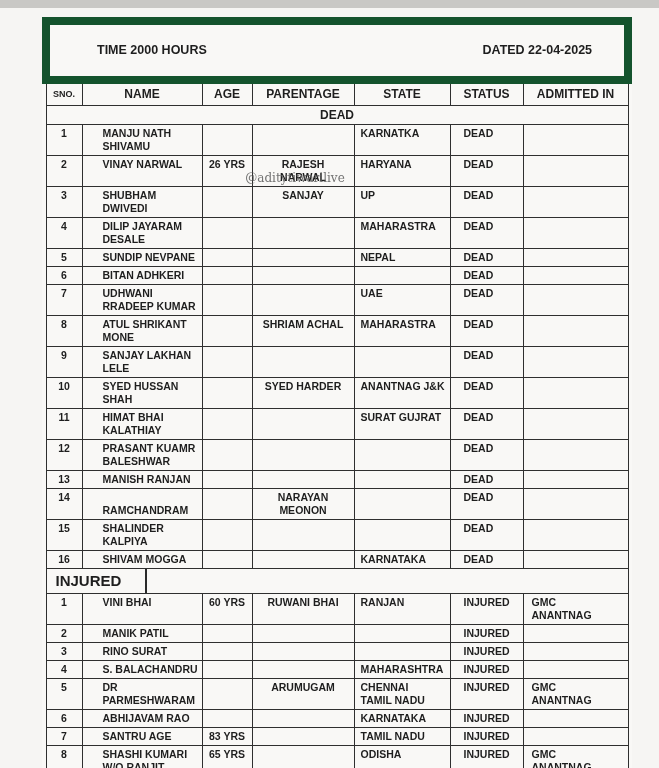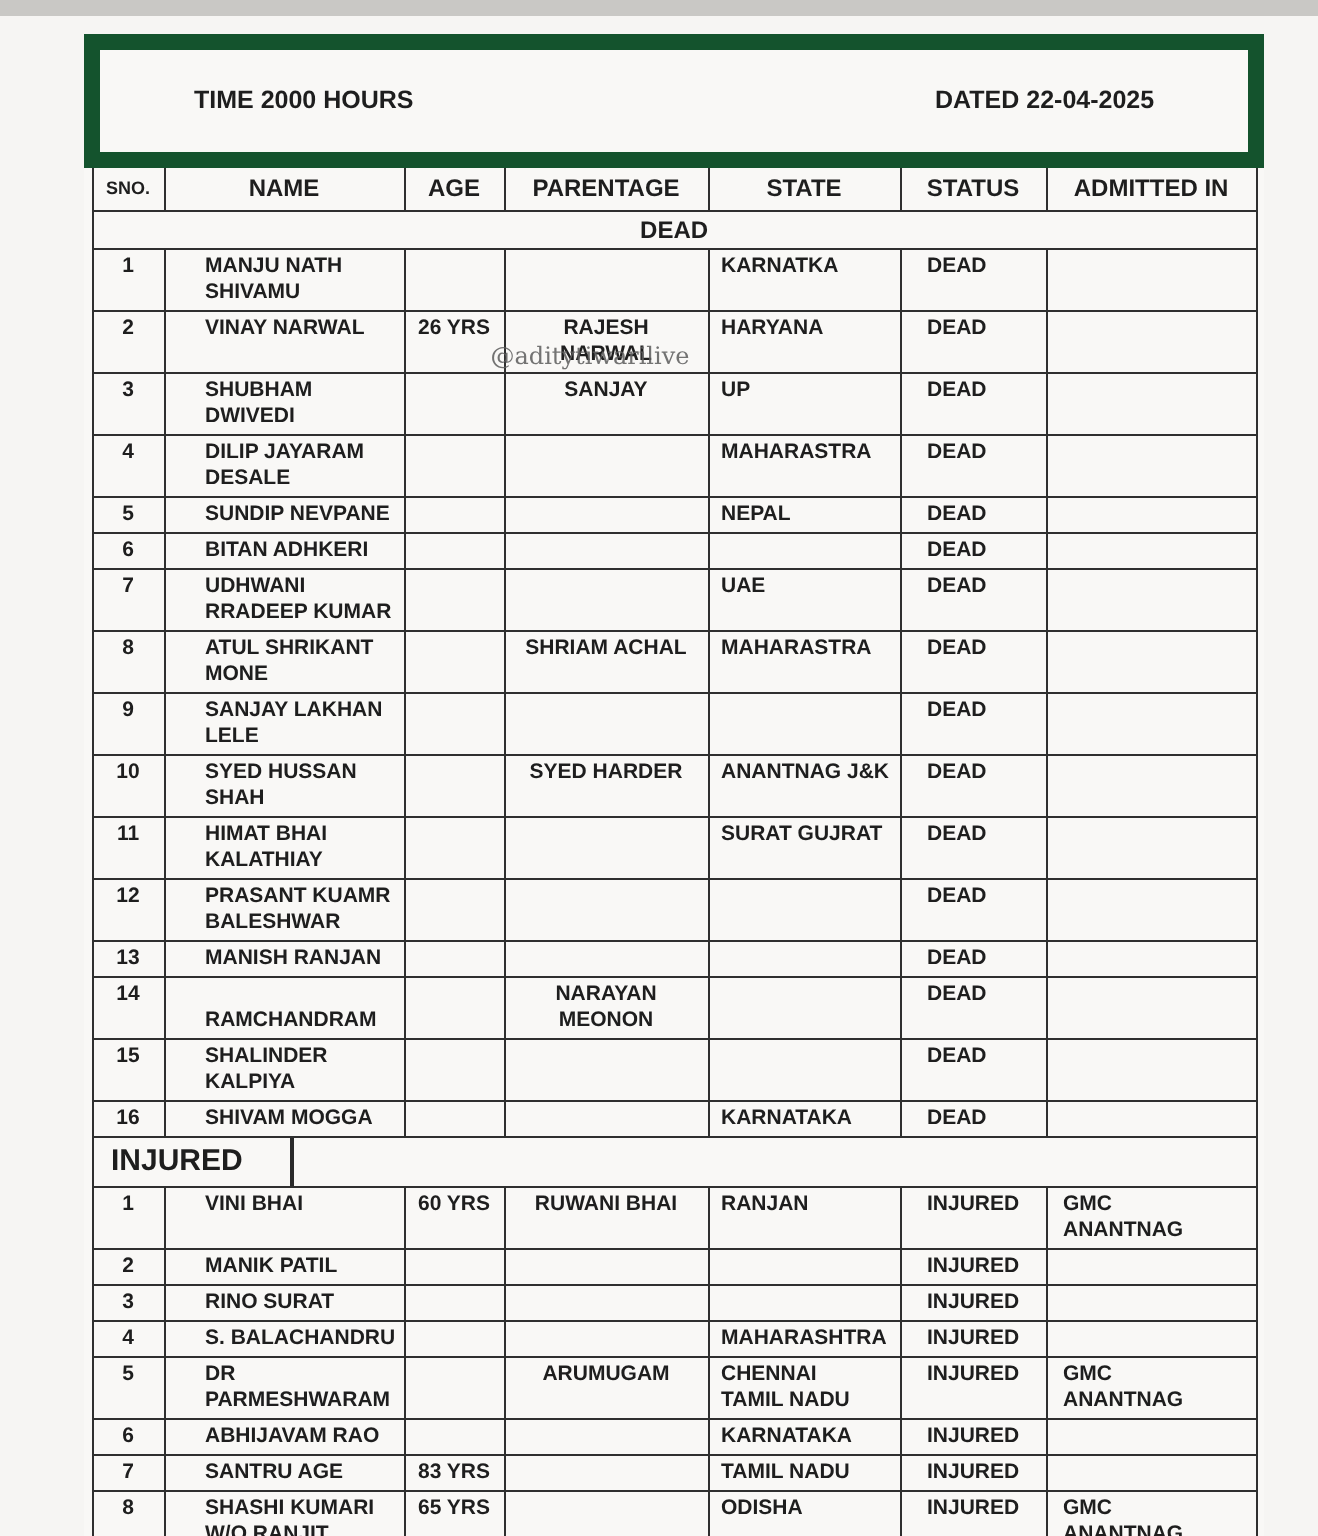--- a/index.html
+++ b/index.html
@@ -31,21 +31,21 @@
     vertical-align:top;
     overflow:hidden;
     white-space:pre-line;
   }
   tr.toprow td{
     border:8px solid #14532d;
     font-size:12.5px;line-height:15px;padding:3px 0;
   }
   .toprow-inner{display:flex;justify-content:space-between;}
   .toprow-inner .time{padding-left:47px;}
-  .toprow-inner .date{padding-right:47px;}
+  .toprow-inner .date{padding-right:32px;}
   tr.colhead th{
     text-align:center;font-size:12px;line-height:15px;padding:3px 1px;
     vertical-align:middle;
     margin-left:12px;
   }
   tr.colhead th.c-sno{font-size:9px;}
   tr.sectionrow-full td{
     text-align:center;font-size:12px;line-height:14px;padding:2px 0;
   }
   tr.sectionrow-left td{padding:0;}

